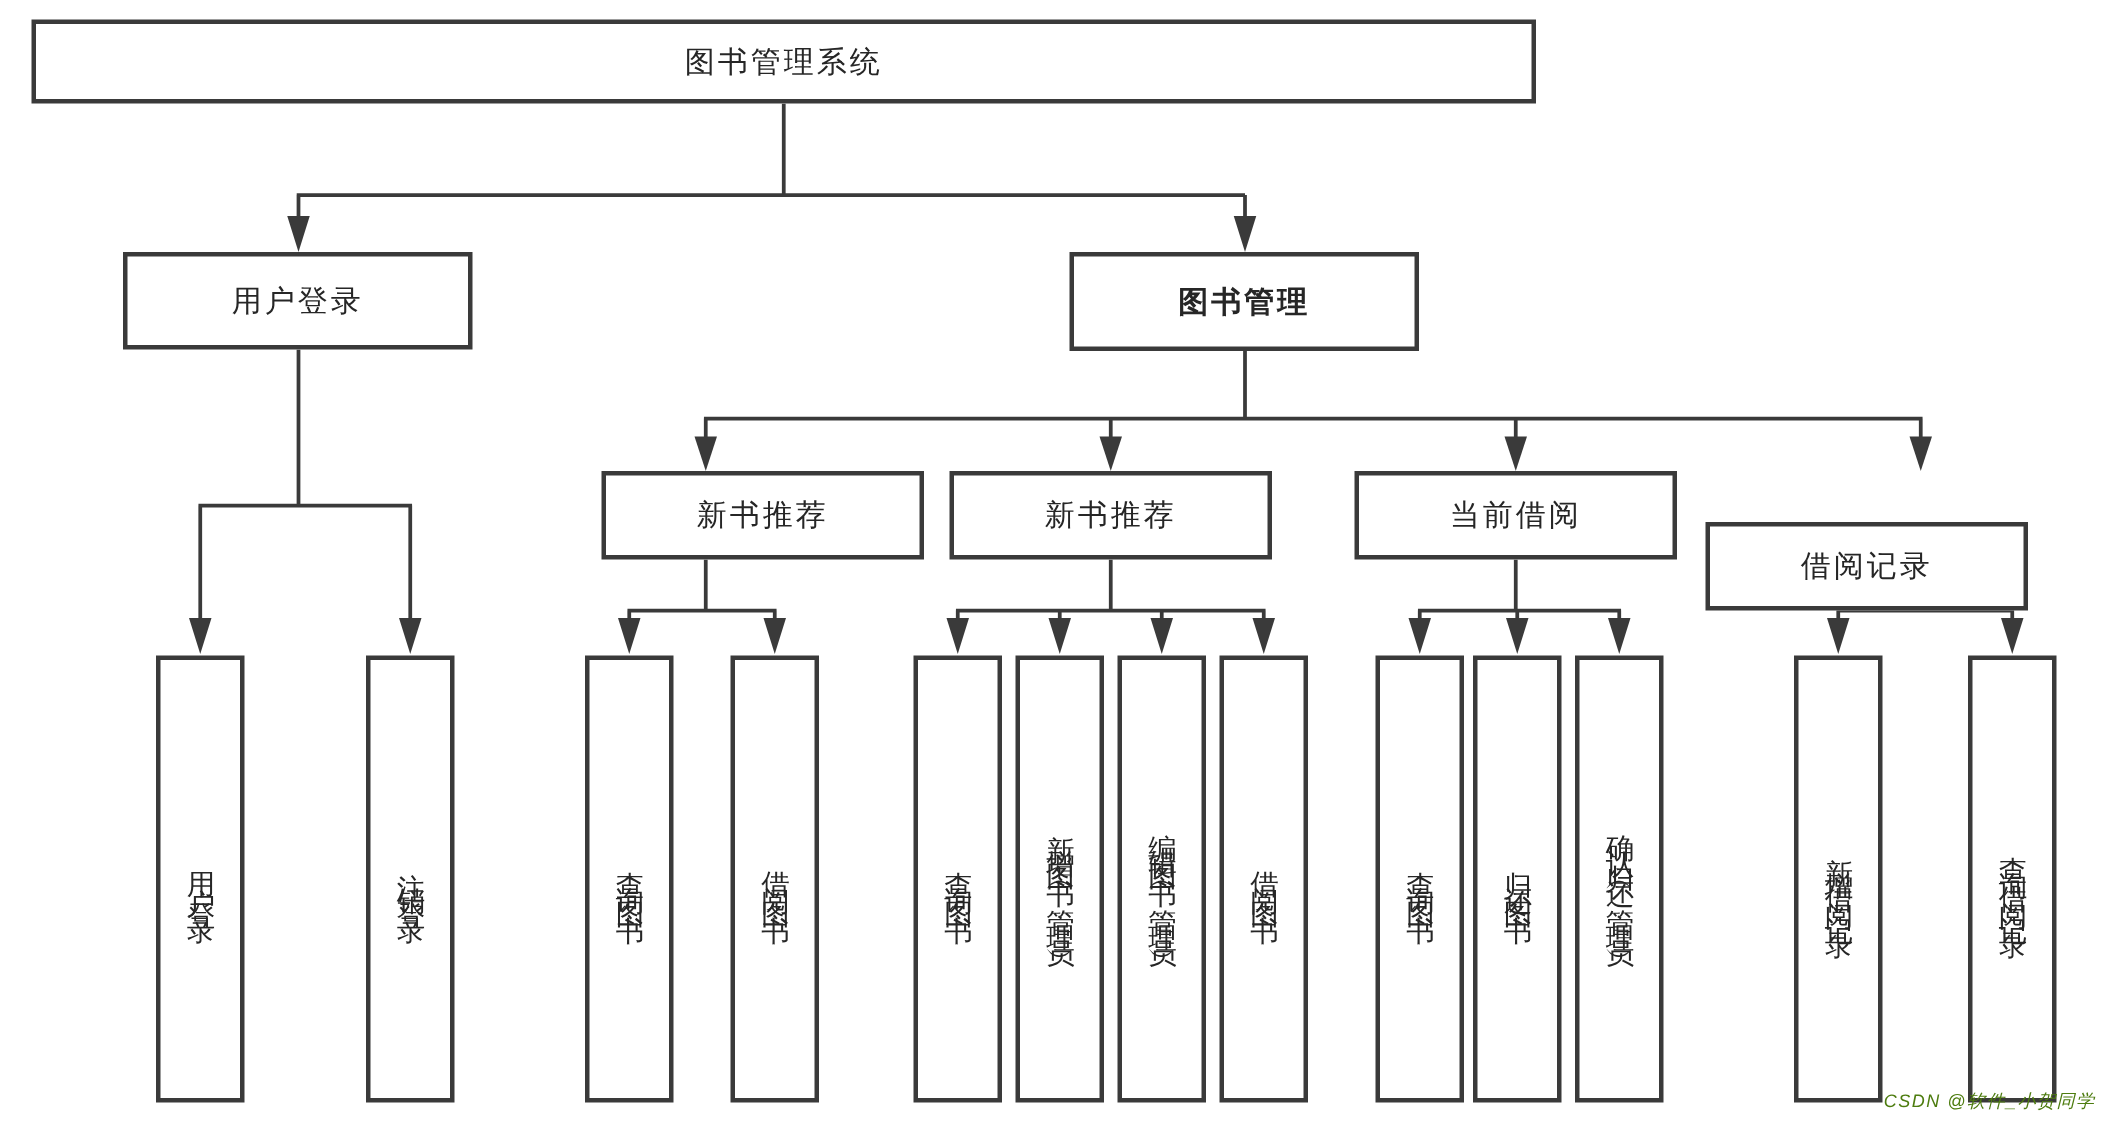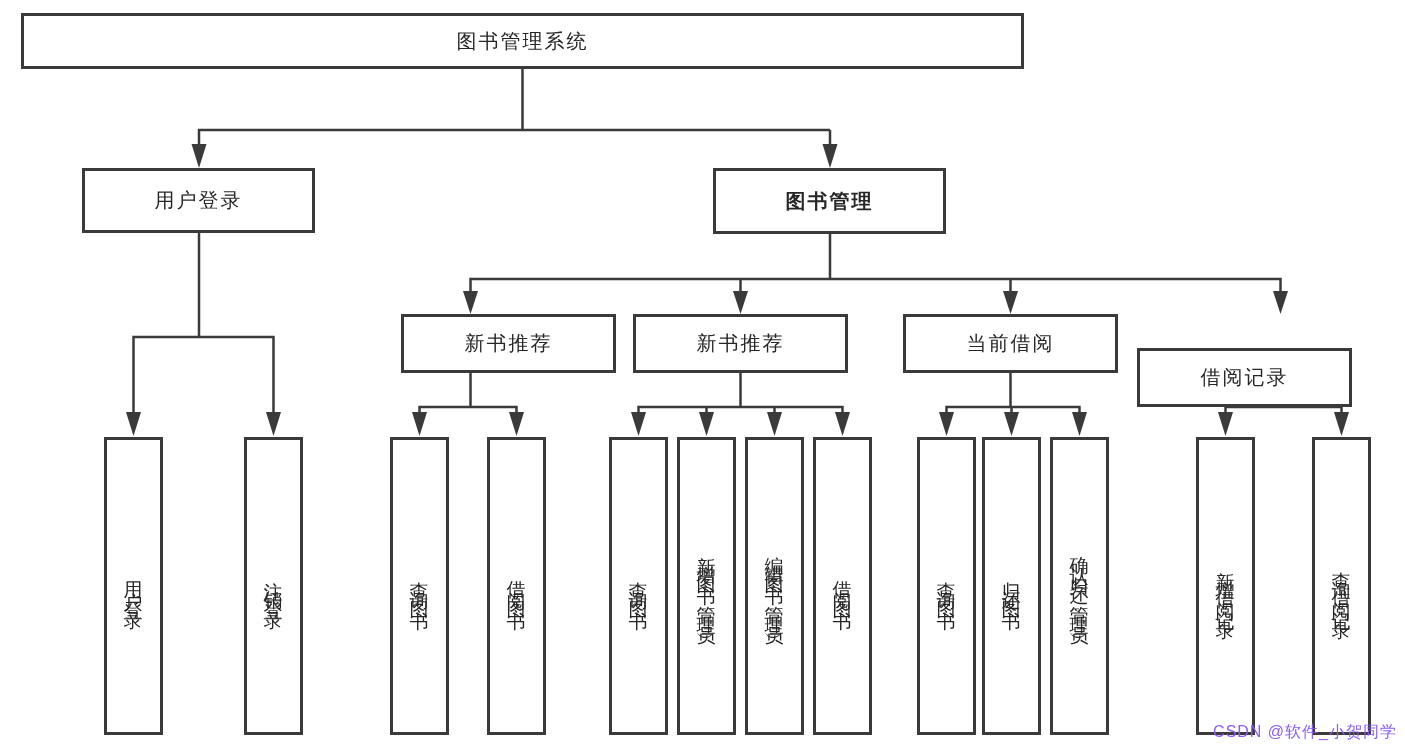--- a/index.html
+++ b/index.html
@@ -65,25 +65,26 @@
   .n-c1 { left: 609px; }  .n-c2 { left: 677px; }
   .n-c3 { left: 745px; }  .n-c4 { left: 813px; }
   .n-d1 { left: 917px; }  .n-d2 { left: 982px; }
   .n-d3 { left: 1050px; }
   .n-e1 { left: 1196px; } .n-e2 { left: 1312px; }
 
   .watermark {
     position: absolute;
     right: 8px;
     bottom: 4px;
-    font-size: 16px;
-    color: #8b5cf6;
+    font-size: 12px;
+    color: #4d7c0f;
     letter-spacing: 1px;
     z-index: 3;
     white-space: nowrap;
+    font-style: italic;
   }
 </style>
 </head>
 <body>
 
 <div class="canvas">
 
   <svg class="lines" viewBox="0 0 1405 747" xmlns="http://www.w3.org/2000/svg">
     <g stroke="#3a3a3a" stroke-width="2.5" fill="none">
 

